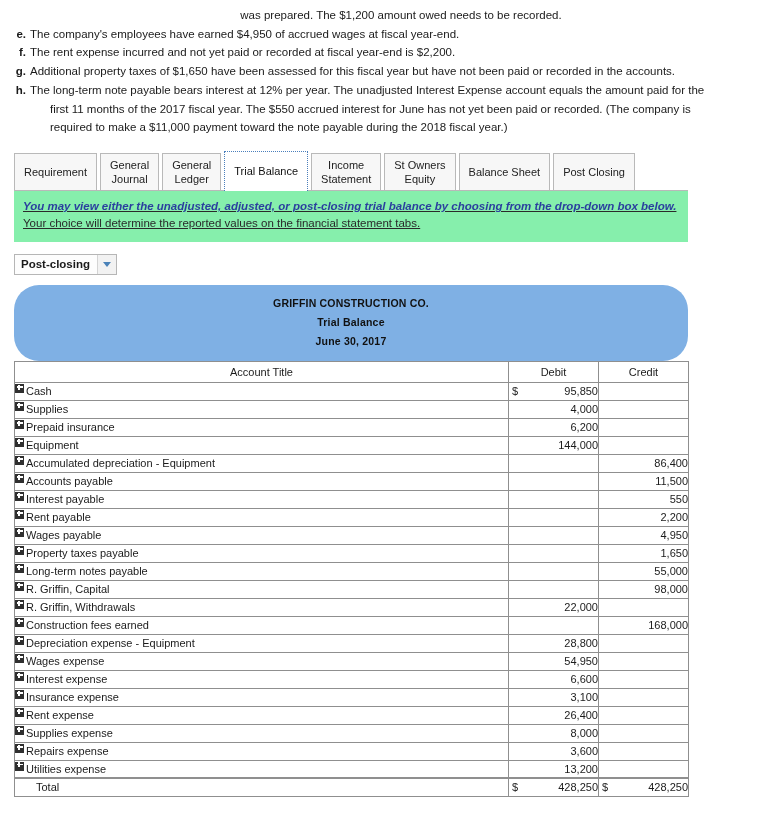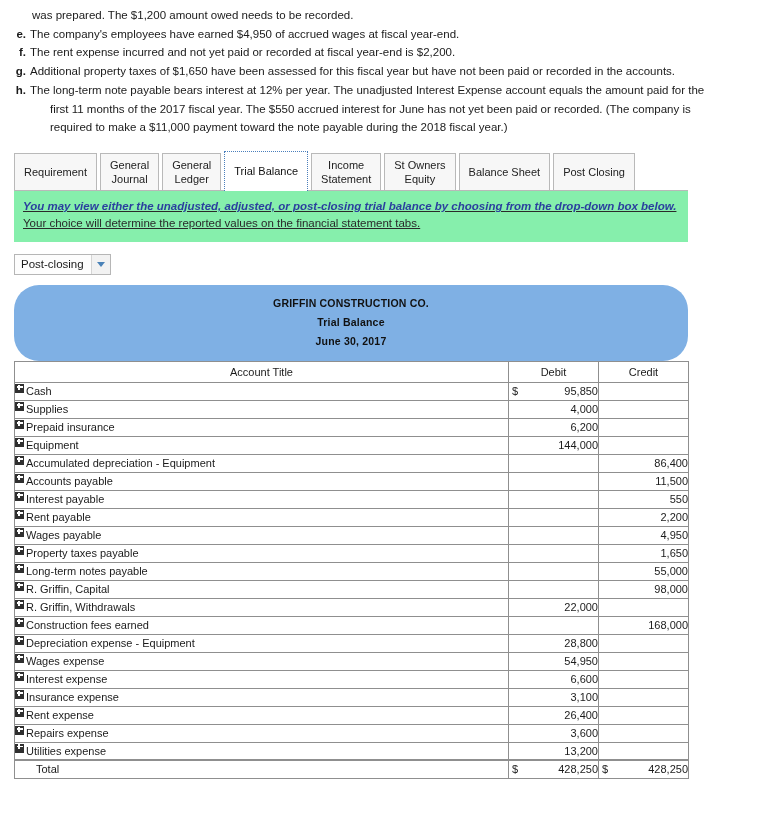--- a/index.html
+++ b/index.html
@@ -10,21 +10,21 @@
   }
   body { width: 784px; height: 830px; position: relative; overflow: hidden; }
 
   
   .intro {
     padding: 6px 14px 0 14px;
     font-size: 11.5px;
     color: #1a1a1a;
     line-height: 1.63;
   }
-  .intro .lead-frag { padding-left: 18px; display:block; }
+  .intro .lead-frag { padding-left: 18px; display:block;text-align:center; }
   .intro .item-row { display: flex; align-items: flex-start; }
   .intro .marker {
     font-weight: bold;
     width: 16px;
     flex: 0 0 16px;
     text-align: right;
     padding-right: 4px;
   }
   .intro .body { flex: 1 1 auto; }
   .intro .cont { display: block; padding-left: 20px; }
@@ -93,21 +93,21 @@
 
   
   .selrow { margin: 12px 0 10px 14px; }
   .select {
     display: inline-flex;
     align-items: stretch;
     border: 1px solid #b6b6b6;
     background: #fdfdfd;
     height: 21px;
     font-size: 11.5px;
-    font-weight: normal;
+    font-weight: bold;
     color: #1a1a1a;
     cursor: pointer;
   }
   .select .val {
     display: flex; align-items: center;
     padding: 0 7px 0 6px;
   }
   .select .arrowbox {
     width: 19px;
     border-left: 1px solid #d4d4d4;
@@ -371,20 +371,25 @@
         <td class="title"><span class="rowicon"></span><span class="lbl">Insurance expense</span></td>
         <td class="num"><span>3,100</span></td>
         <td class="num"><span></span></td>
       </tr>
       <tr>
         <td class="title"><span class="rowicon"></span><span class="lbl">Rent expense</span></td>
         <td class="num"><span>26,400</span></td>
         <td class="num"><span></span></td>
       </tr>
       <tr>
+        <td class="title"><span class="rowicon"></span><span class="lbl">Supplies expense</span></td>
+        <td class="num"><span>8,000</span></td>
+        <td class="num"><span></span></td>
+      </tr>
+      <tr>
         <td class="title"><span class="rowicon"></span><span class="lbl">Repairs expense</span></td>
         <td class="num"><span>3,600</span></td>
         <td class="num"><span></span></td>
       </tr>
       <tr class="last-data">
         <td class="title"><span class="rowicon"></span><span class="lbl">Utilities expense</span></td>
         <td class="num"><span>13,200</span></td>
         <td class="num"><span></span></td>
       </tr>
       <tr class="total">

